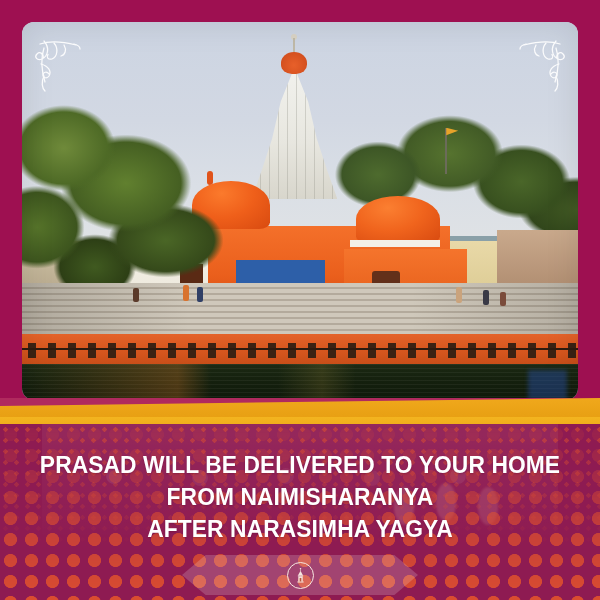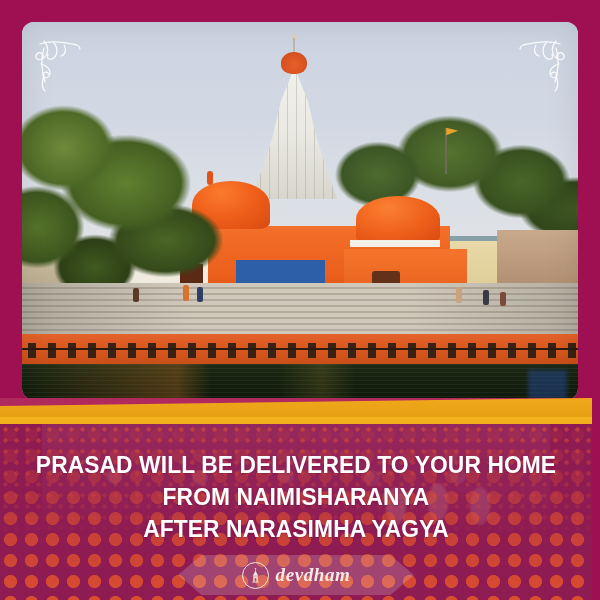--- a/index.html
+++ b/index.html
@@ -4,20 +4,21 @@
 <style>
   html,body{margin:0;padding:0;}
   body{
     width:600px;height:600px;overflow:hidden;
     font-family:"Liberation Sans", sans-serif;
     background:#9E1051;
   }
   .poster{
     position:relative;width:592px;height:600px;overflow:hidden;
     background:#9E1051;
+    padding-left:8px;
   }
 
   
   .photo-frame{
     position:absolute;left:22px;top:22px;width:556px;height:378px;
     border-radius:12px;overflow:hidden;
     background:#cbd3e0;
   }
   .photo{
     position:absolute;inset:0;
@@ -412,17 +413,16 @@
             <circle cx="12" cy="2.6" r="1.1"></circle>
             <rect x="11.5" y="3.6" width="1" height="1.8"></rect>
             <path d="M12 5.2 L15.6 12 L8.4 12 Z"></path>
             <rect x="8.2" y="12" width="7.6" height="1.3"></rect>
             <rect x="8.9" y="13.3" width="6.2" height="7.1"></rect>
             <rect x="7.6" y="20.4" width="8.8" height="1.5"></rect>
           </g>
           <rect x="10.8" y="15.4" width="2.4" height="5" fill="#b8563f"></rect>
         </svg>
       </span>
-      <span class="logo-word">devdham</span>
     </div>
   </div>
 
 </div>
 
 </body></html>

